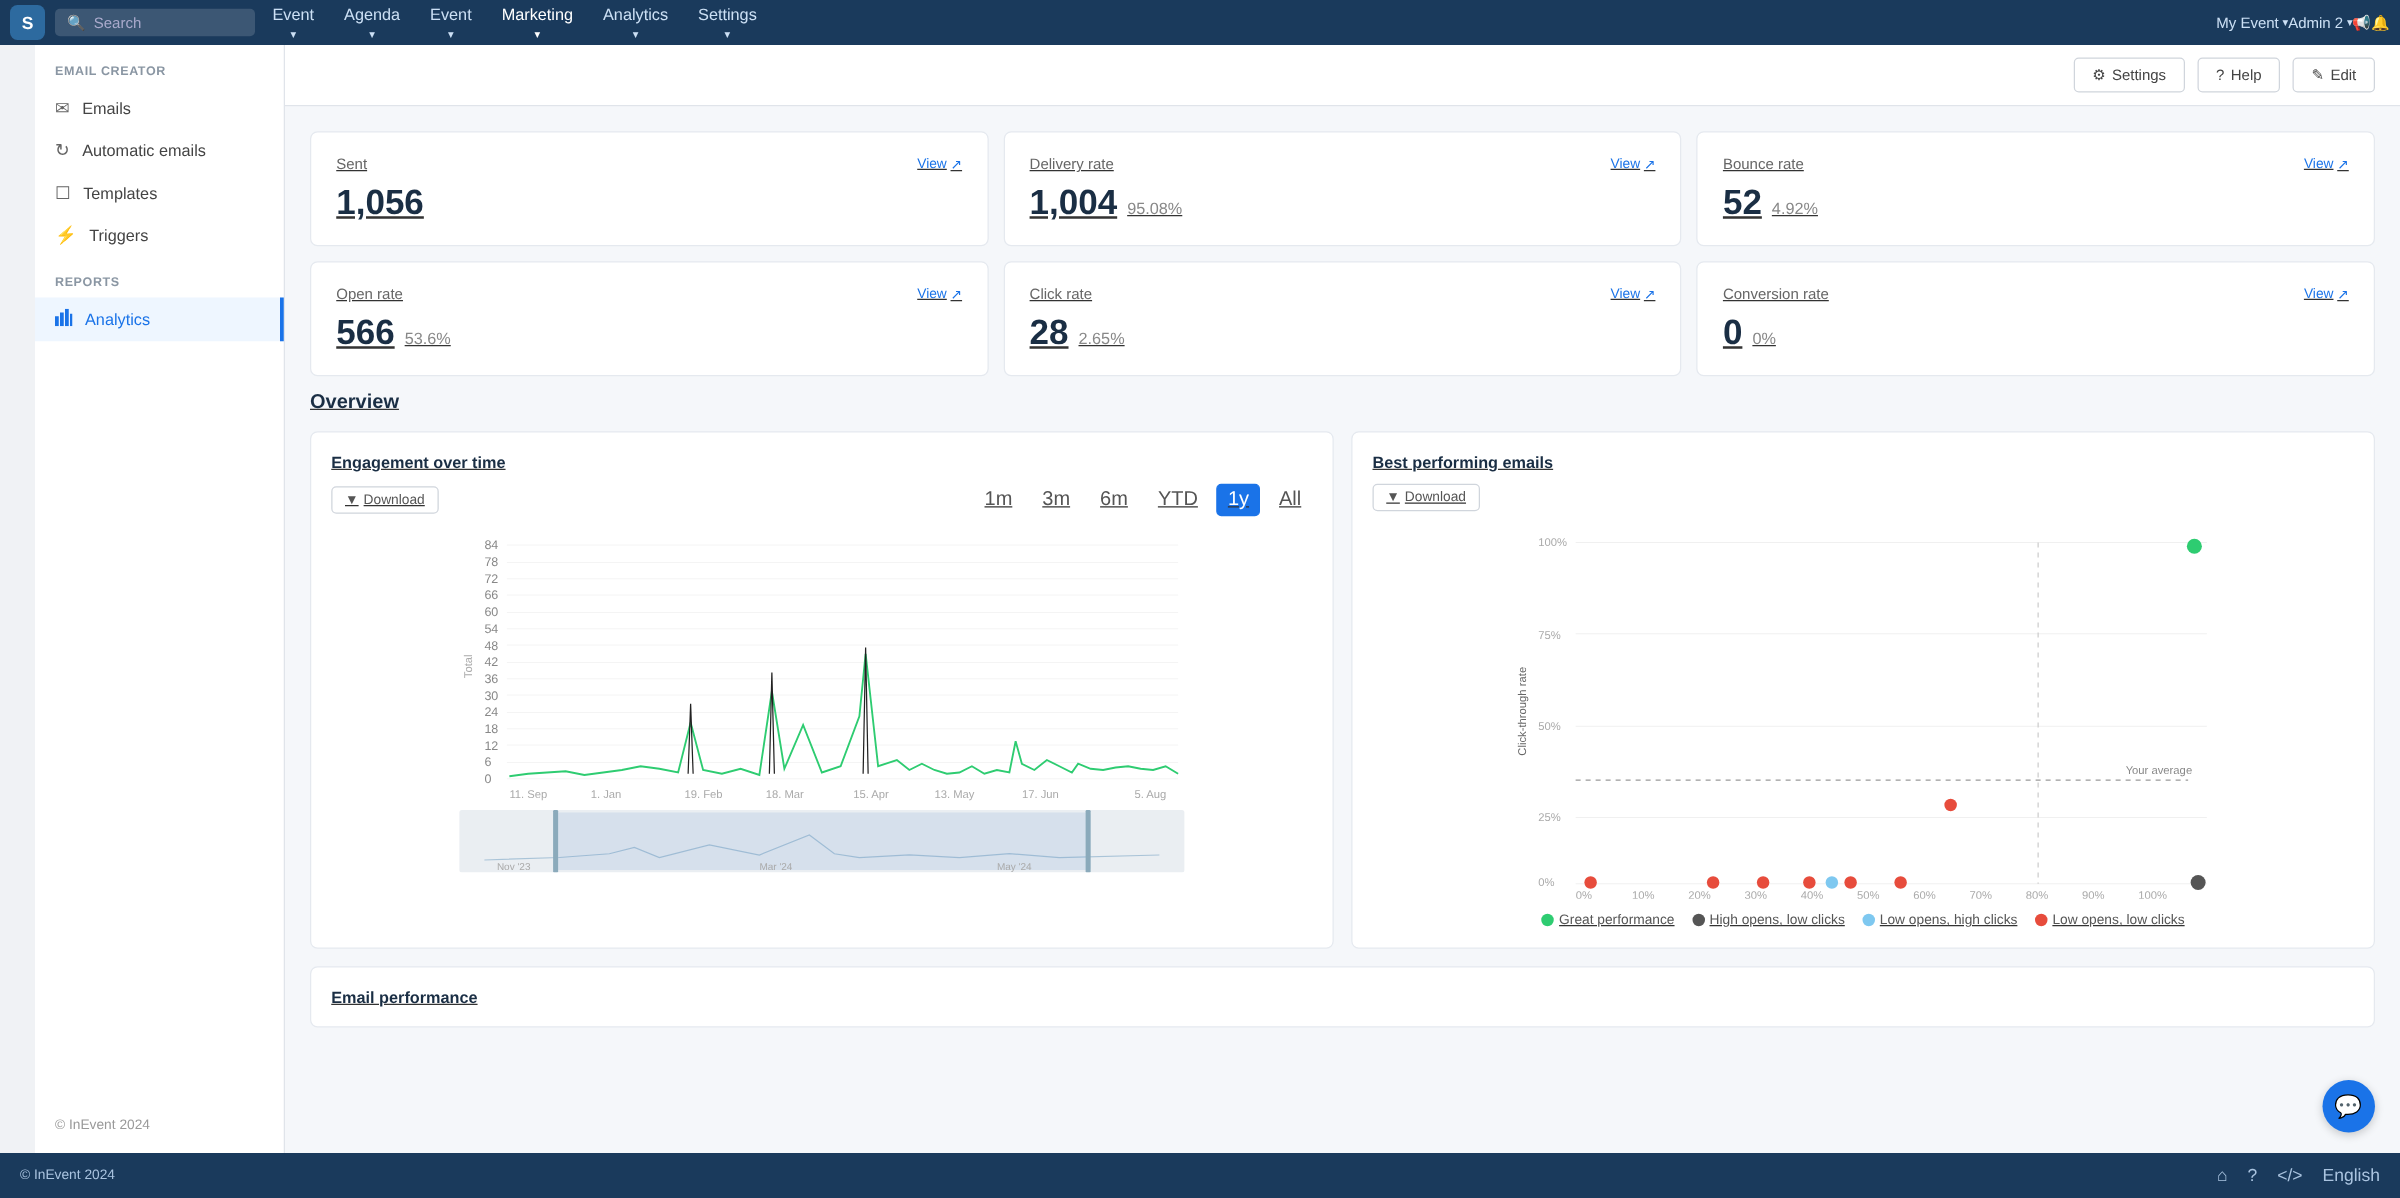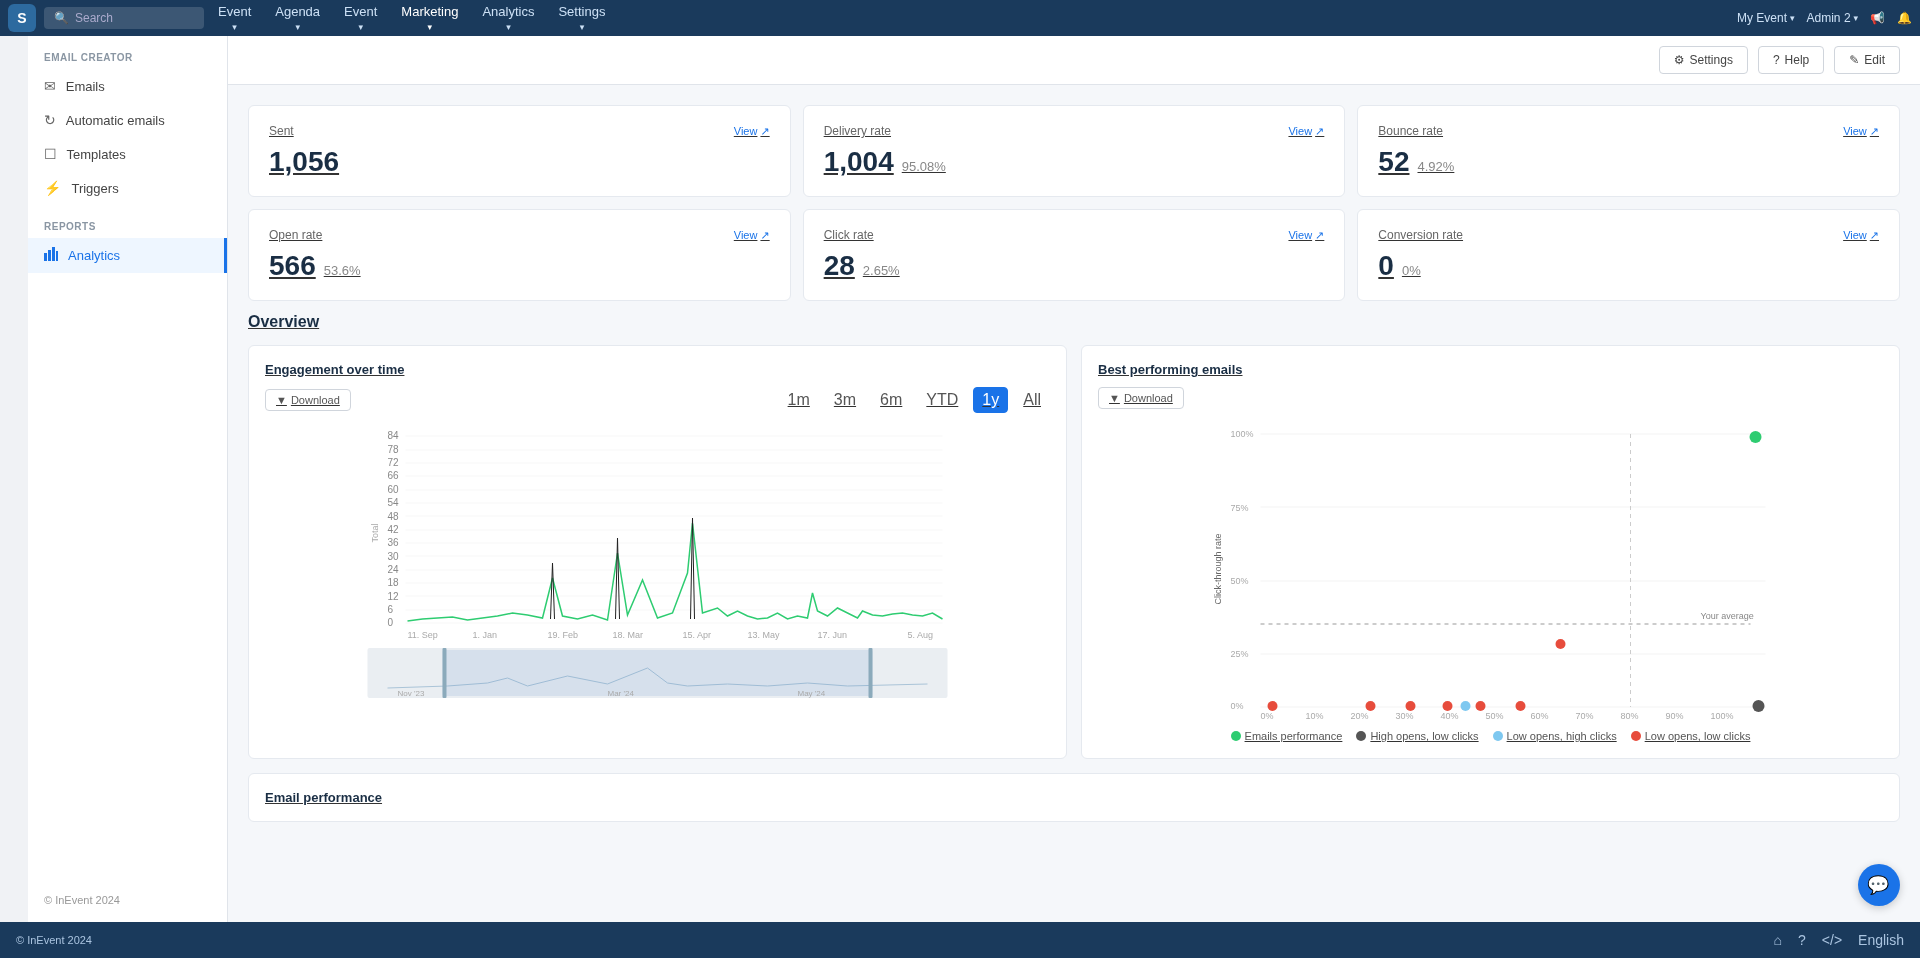--- a/index.html
+++ b/index.html
@@ -38,21 +38,21 @@
       padding: 4px 10px;
       font-size: 13px;
       cursor: pointer;
       display: flex; align-items: center; gap: 3px;
       border-radius: 4px;
       flex-direction: column;
     }
     .nav-item.active { color: #fff; }
     .nav-right {
       margin-left: auto;
-      display: flex; align-items: center; gap: 12px; text-align: right;
+      display: flex; align-items: center;  text-align: right;
     }
     .nav-right-item {
       color: #cce0f5;
       font-size: 12px;
       cursor: pointer;
       display: flex; align-items: center; gap: 3px;
     }
     .chevron { font-size: 9px; }
 
     
@@ -652,21 +652,21 @@
 
               <circle cx="350" cy="225" r="5" fill="#e74c3c"></circle>
 
               <circle cx="255" cy="287" r="5" fill="#7ec8f0"></circle>
             </svg>
 
             
             <div class="legend">
               <div class="legend-item">
                 <div class="legend-dot" style="background:#2ecc71;"></div>
-                <span>Emails performance</span>
+                <span>Great performance</span>
               </div>
               <div class="legend-item">
                 <div class="legend-dot" style="background:#555;"></div>
                 <span>High opens, low clicks</span>
               </div>
               <div class="legend-item">
                 <div class="legend-dot" style="background:#7ec8f0;"></div>
                 <span>Low opens, high clicks</span>
               </div>
               <div class="legend-item">

